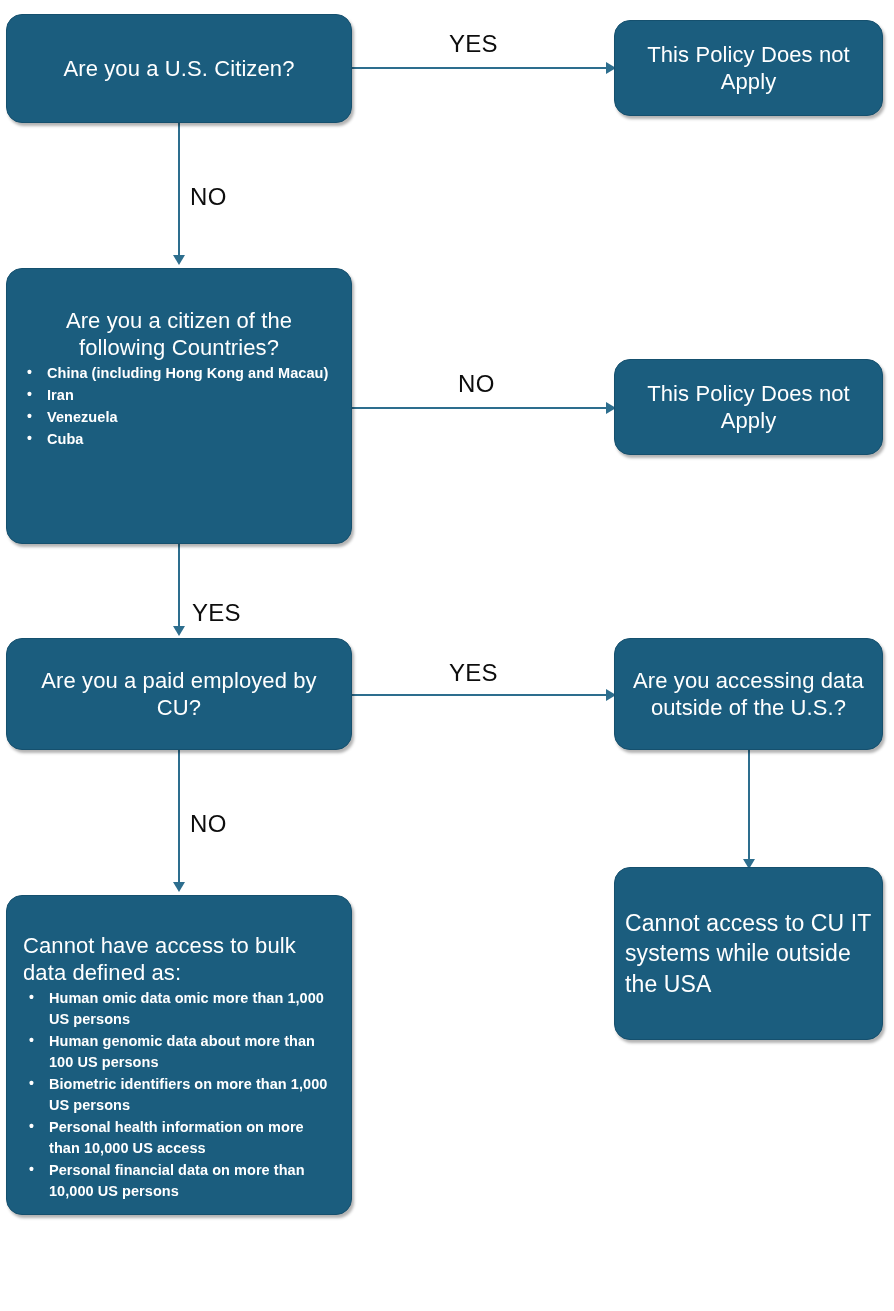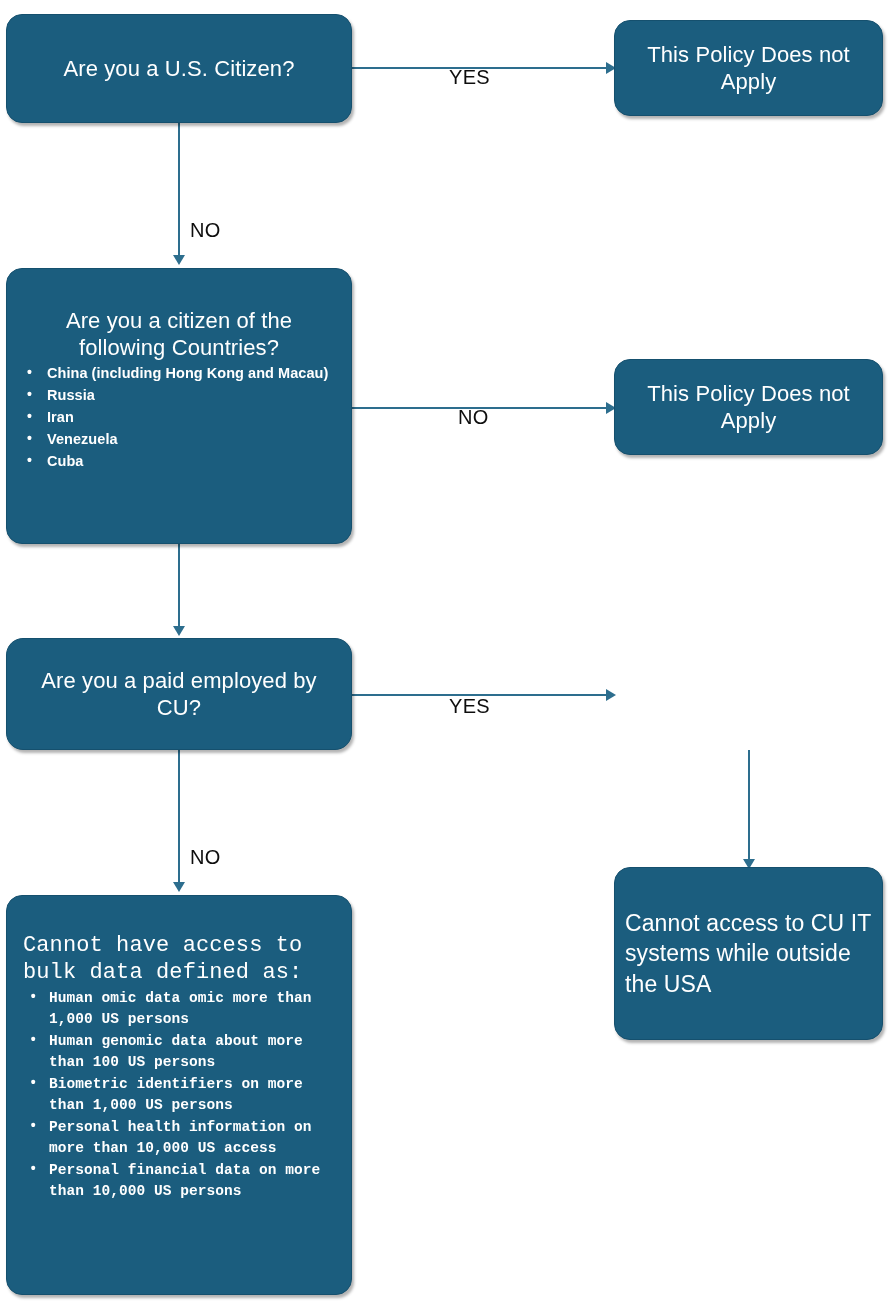--- a/index.html
+++ b/index.html
@@ -112,26 +112,25 @@
     border-top: 10px solid #2d6e8e;
   }
   .arrow.right {
     border-top: 6px solid transparent;
     border-bottom: 6px solid transparent;
     border-left: 10px solid #2d6e8e;
   }
 
   .edge-label {
     position: absolute;
-    font-size: 20px;
+    font-size: 24px;
     color: #0d0d0d;
     font-weight: 400;
     letter-spacing: 0.3px;
     white-space: nowrap;
-    margin-top: 36px;
   }
 </style>
 </head>
 <body>
 
 <div id="canvas">
 
   <div class="conn h" style="left:352px; top:67px; width:256px;"></div>
   <div class="arrow right" style="left:606px; top:62px;"></div>
   <div class="edge-label" style="left:449px; top:30px;">YES</div>
@@ -164,41 +163,43 @@
   </div>
 
   <div class="node center" style="left:614px; top:20px; width:269px; height:96px;">
     <div class="node-title">This Policy Does not Apply</div>
   </div>
 
   <div class="node listbox" style="left:6px; top:268px; width:346px; height:276px;">
     <div class="node-title">Are you a citizen of the following Countries?</div>
     <ul class="bullets">
       <li>China (including Hong Kong and Macau)</li>
-      <li>Russia</li>
       <li>Iran</li>
       <li>Venezuela</li>
       <li>Cuba</li>
     </ul>
   </div>
 
   <div class="node center" style="left:614px; top:359px; width:269px; height:96px;">
     <div class="node-title">This Policy Does not Apply</div>
   </div>
 
-  <div class="node center" style="left:6px; top:638px; width:346px; height:112px;border-radius:17px;">
+  <div class="node center" style="left:6px; top:638px; width:346px; height:112px;">
     <div class="node-title">Are you a paid employed by CU?</div>
   </div>
 
+  <div class="node center" style="left:614px; top:638px; width:269px; height:112px;">
+    <div class="node-title">Are you accessing data outside of the U.S.?</div>
+  </div>
 
   <div class="node plain-left" style="left:614px; top:867px; width:269px; height:173px;">
     <div class="node-title">Cannot access to CU IT systems while outside the USA</div>
   </div>
 
-  <div class="node bulkbox" style="left:6px; top:895px; width:346px; height:400px;font-family:Liberation Mono, monospace;">
+  <div class="node bulkbox" style="left:6px; top:895px; width:346px; height:320px;">
     <div class="node-title left">Cannot have access to bulk data defined as:</div>
     <ul class="bullets">
       <li>Human omic data omic more than 1,000 US persons</li>
       <li>Human genomic data about more than 100 US persons</li>
       <li>Biometric identifiers on more than 1,000 US persons</li>
       <li>Personal health information on more than 10,000 US access</li>
       <li>Personal financial data on more than 10,000 US persons</li>
     </ul>
   </div>
 

